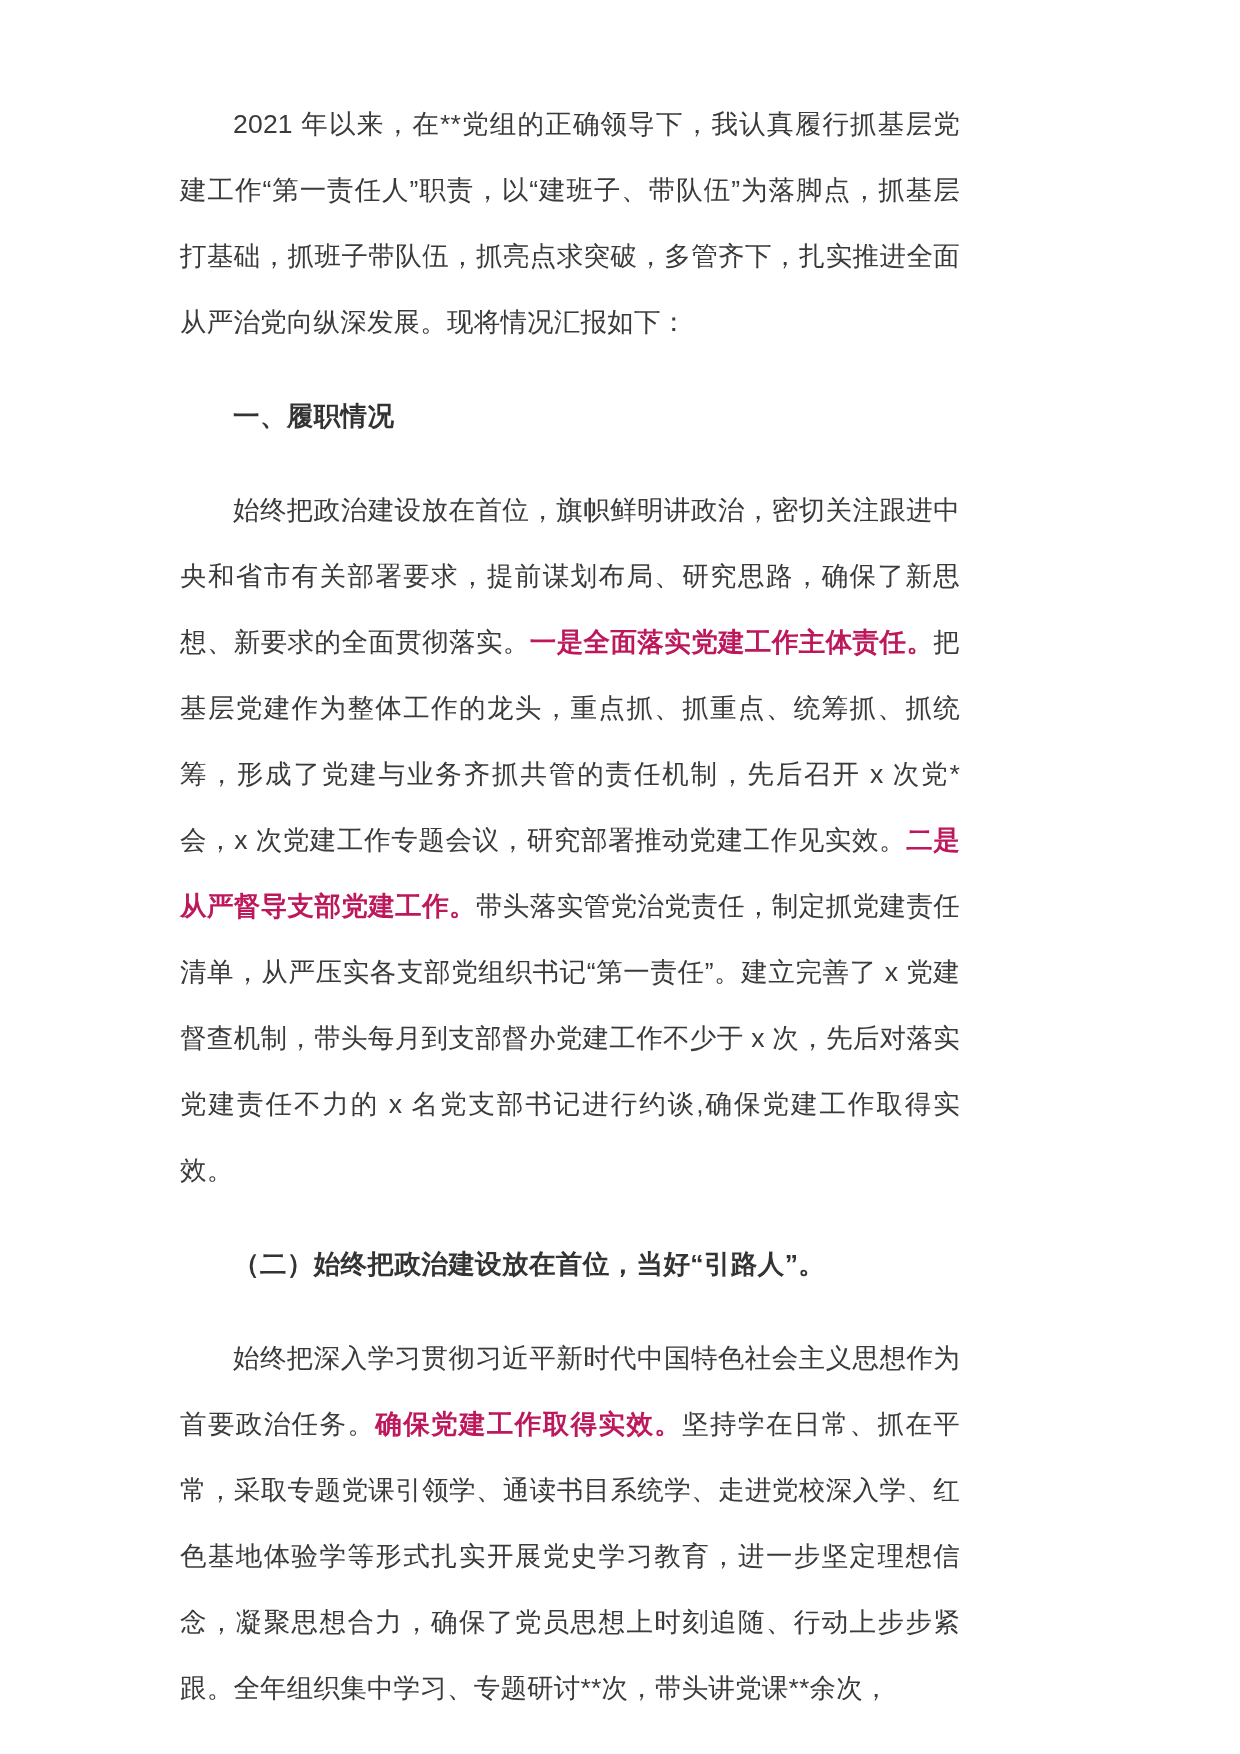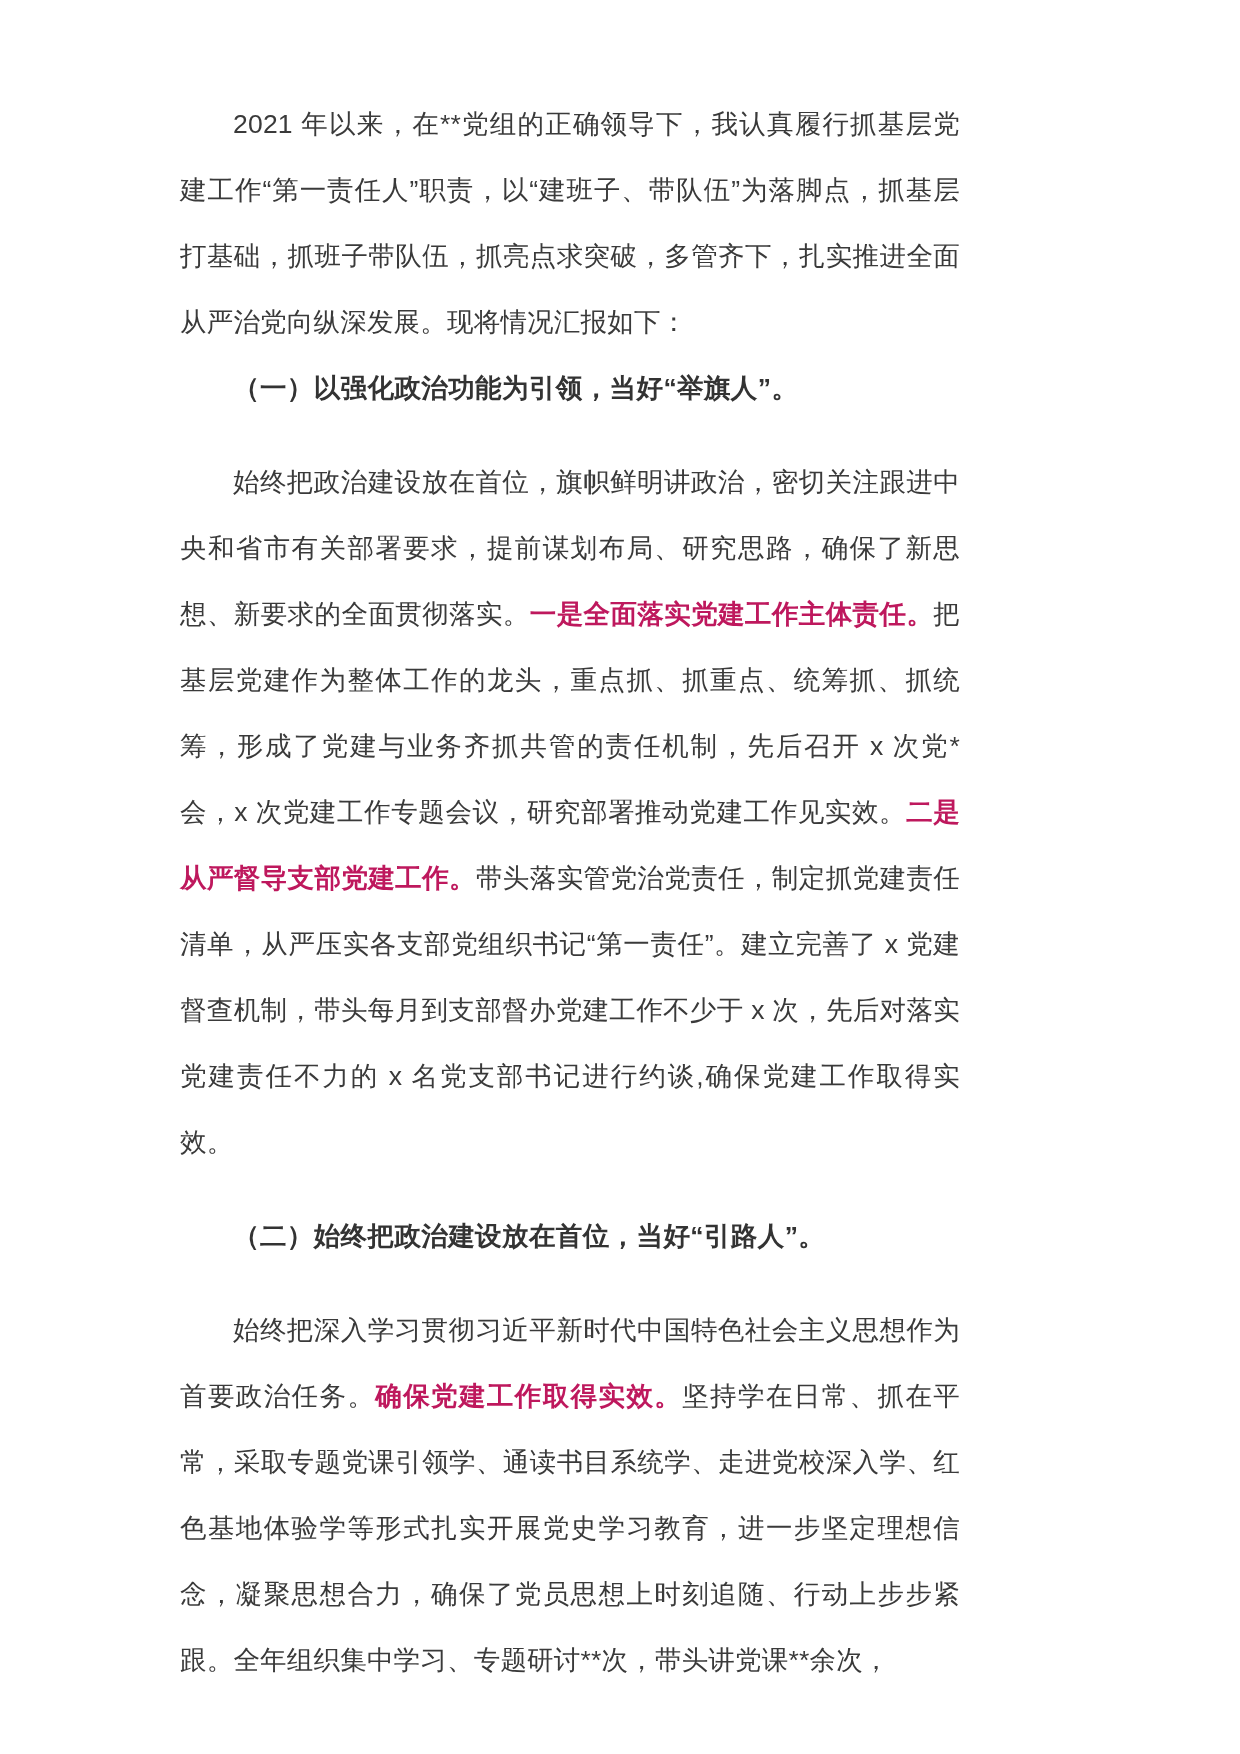--- a/index.html
+++ b/index.html
@@ -67,22 +67,22 @@
   }
 </style>
 </head>
 <body>
 
 <div class="page">
   <div class="doc-body">
 
     <p class="para indent">2021 年以来，在**党组的正确领导下，我认真履行抓基层党建工作“第一责任人”职责，以“建班子、带队伍”为落脚点，抓基层打基础，抓班子带队伍，抓亮点求突破，多管齐下，扎实推进全面从严治党向纵深发展。现将情况汇报如下：</p>
 
+    <p class="heading-1 heading-gap-top heading-gap-bottom">一、履职情况</p>
 
-    <p class="heading-2 heading-gap-bottom">（一）以强化政治功能为引领，当好“举旗人”。</p>
 
     <p class="para indent"><span>始终把政治建设放在首位，旗帜鲜明讲政治，密切关注跟进中央和省市有关部署要求，提前谋划布局、研究思路，确保了新思想、新要求的全面贯彻落实。</span><b class="em-bold">一是全面落实党建工作主体责任。</b><span>把基层党建作为整体工作的龙头，重点抓、抓重点、统筹抓、抓统筹，形成了党建与业务齐抓共管的责任机制，先后召开 x 次党*会，x 次党建工作专题会议，研究部署推动党建工作见实效。</span><b class="em-bold">二是从严督导支部党建工作。</b><span>带头落实管党治党责任，制定抓党建责任清单，从严压实各支部党组织书记“第一责任”。建立完善了 x 党建督查机制，带头每月到支部督办党建工作不少于 x 次，先后对落实党建责任不力的 x 名党支部书记进行约谈,确保党建工作取得实效。</span></p>
 
     <p class="heading-2 heading-gap-top heading-gap-bottom">（二）始终把政治建设放在首位，当好“引路人”。</p>
 
     <p class="para indent"><span>始终把深入学习贯彻习近平新时代中国特色社会主义思想作为首要政治任务。</span><b class="em-bold">确保党建工作取得实效。</b><span>坚持学在日常、抓在平常，采取专题党课引领学、通读书目系统学、走进党校深入学、红色基地体验学等形式扎实开展党史学习教育，进一步坚定理想信念，凝聚思想合力，确保了党员思想上时刻追随、行动上步步紧跟。全年组织集中学习、专题研讨**次，带头讲党课**余次，</span></p>
 
   </div>
 </div>
 

